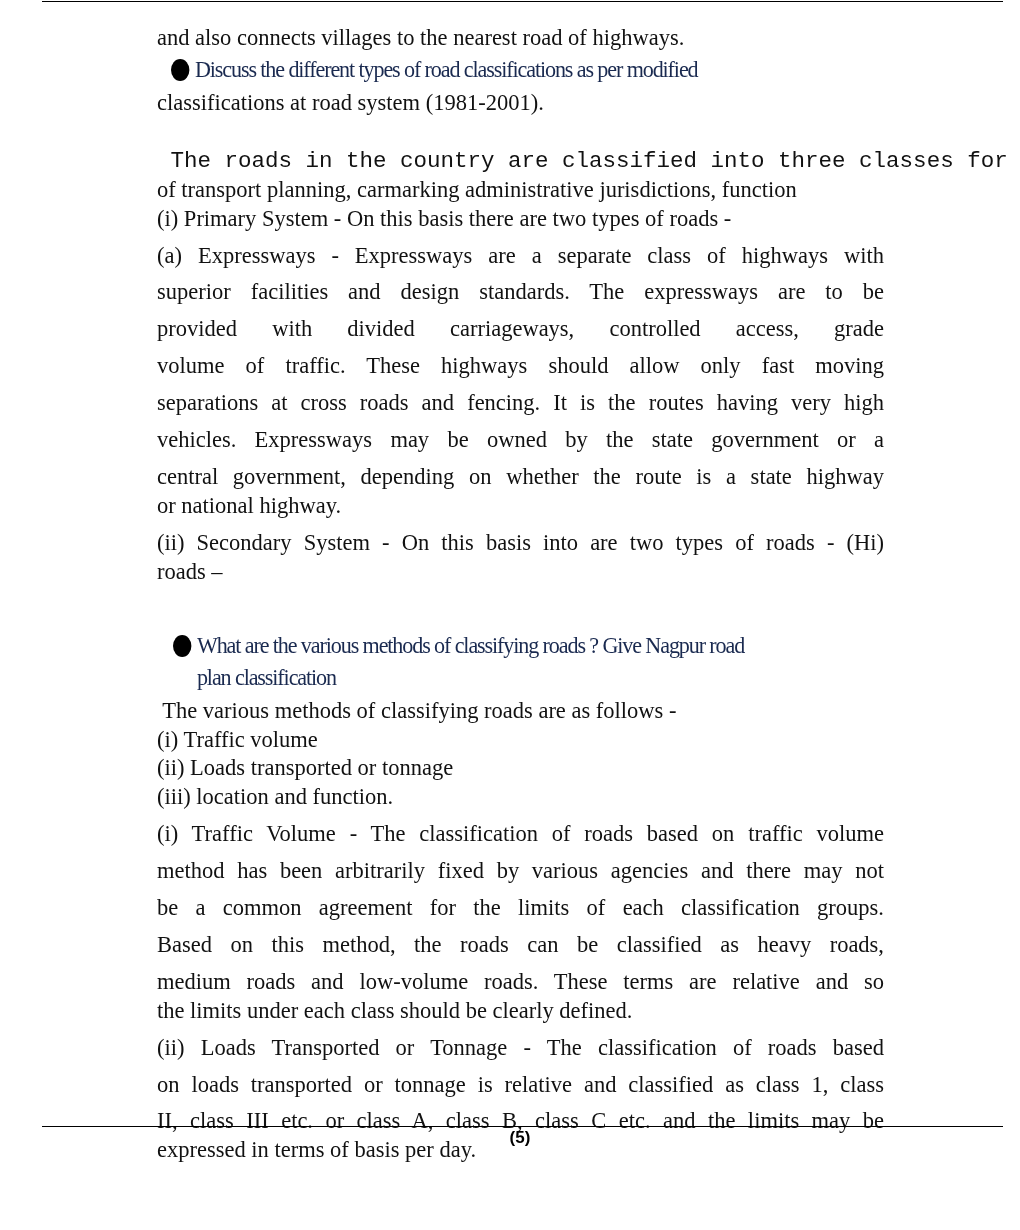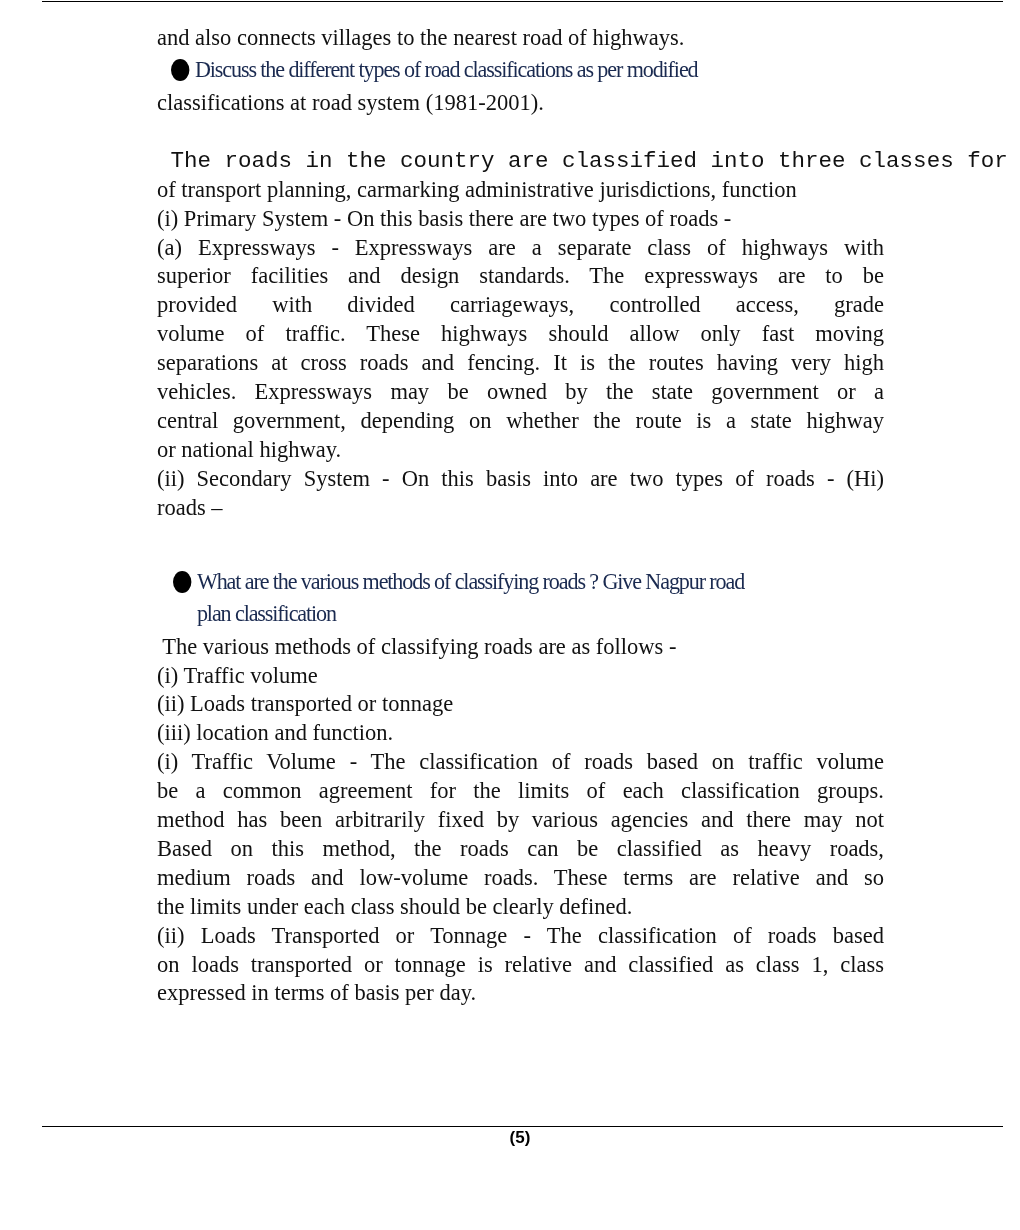--- a/index.html
+++ b/index.html
@@ -6,21 +6,21 @@
   body { width: 1020px; height: 1230px; position: relative; overflow: hidden; }
   .rule { position: absolute; left: 42px; width: 961px; height: 1px; background: #000; }
   .rule-top { top: 1px; }
   .rule-bottom { top: 1126px; }
   .content {
     position: absolute; left: 157px; width: 727px; top: 24px;
     font-family: "Liberation Serif", serif; font-size: 22.5px; color: #111;
     line-height: 28.9px;
   }
   .line { white-space: nowrap; }
-  .just { text-align: justify; text-align-last: justify; white-space: normal; }
+  .just { text-align: justify; text-align-last: justify; white-space: normal; margin-top: 8px; }
   .heading {
     display: flex; align-items: flex-start; font-family: "Liberation Serif", serif;
     color: #1a2a50; font-size: 24px; letter-spacing: -1.2px; transform: scaleX(0.92);
     transform-origin: left; line-height: 32px;
   }
   .bullet { width: 20px; height: 22px; border-radius: 50%; background: #000; margin-right: 6px; margin-top: 6px; flex: none; }
   .h1 { margin-left: 14px; margin-top: 0px; margin-bottom: 4px; width: 650px; }
   .h2 { margin-left: 16px; margin-top: 0px; margin-bottom: 4px; width: 700px; }
   .spacer1 { height: 29px; }
   .spacer2 { height: 42px; }
@@ -70,25 +70,26 @@
       <span>plan classification</span>
     </span>
   </div>
 
   <div>
     <div class="line" style="white-space:pre;"> The various methods of classifying roads are as follows -</div>
     <div class="line">(i) Traffic volume</div>
     <div class="line">(ii) Loads transported or tonnage</div>
     <div class="line">(iii) location and function.</div>
     <div class="just">(i) Traffic Volume - The classification of roads based on traffic volume</div>
+    <div class="just">method has been arbitrarily fixed by various agencies and there may not</div>
     <div class="just">be a common agreement for the limits of each classification groups.</div>
-    <div class="just">method has been arbitrarily fixed by various agencies and there may not</div>
     <div class="just">Based on this method, the roads can be classified as heavy roads,</div>
     <div class="just">medium roads and low-volume roads. These terms are relative and so</div>
     <div class="line">the limits under each class should be clearly defined.</div>
     <div class="just">(ii) Loads Transported or Tonnage - The classification of roads based</div>
     <div class="just">on loads transported or tonnage is relative and classified as class 1, class</div>
+    <div class="just">II, class III etc. or class A, class B, class C etc. and the limits may be</div>
     <div class="line">expressed in terms of basis per day.</div>
   </div>
 </div>
 
 <div class="rule rule-bottom"></div>
 <div class="page-num">(5)</div>
 
 </body></html>

